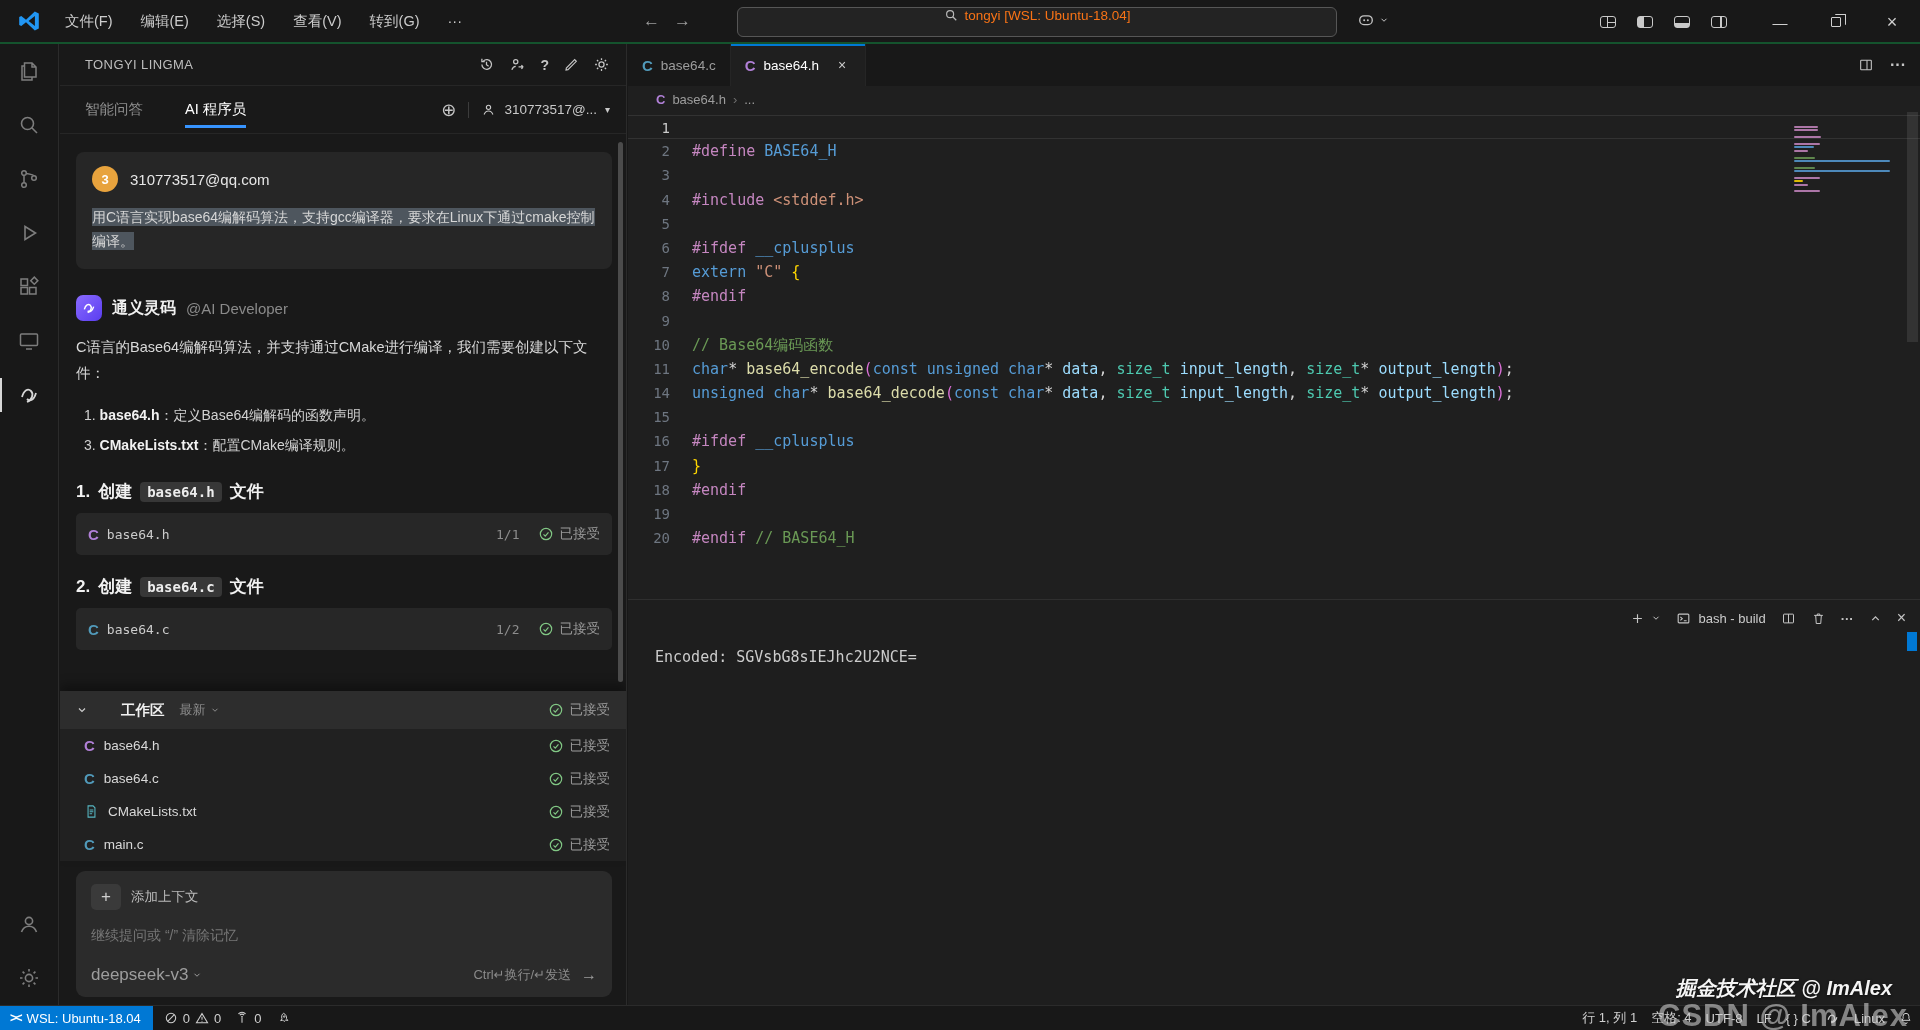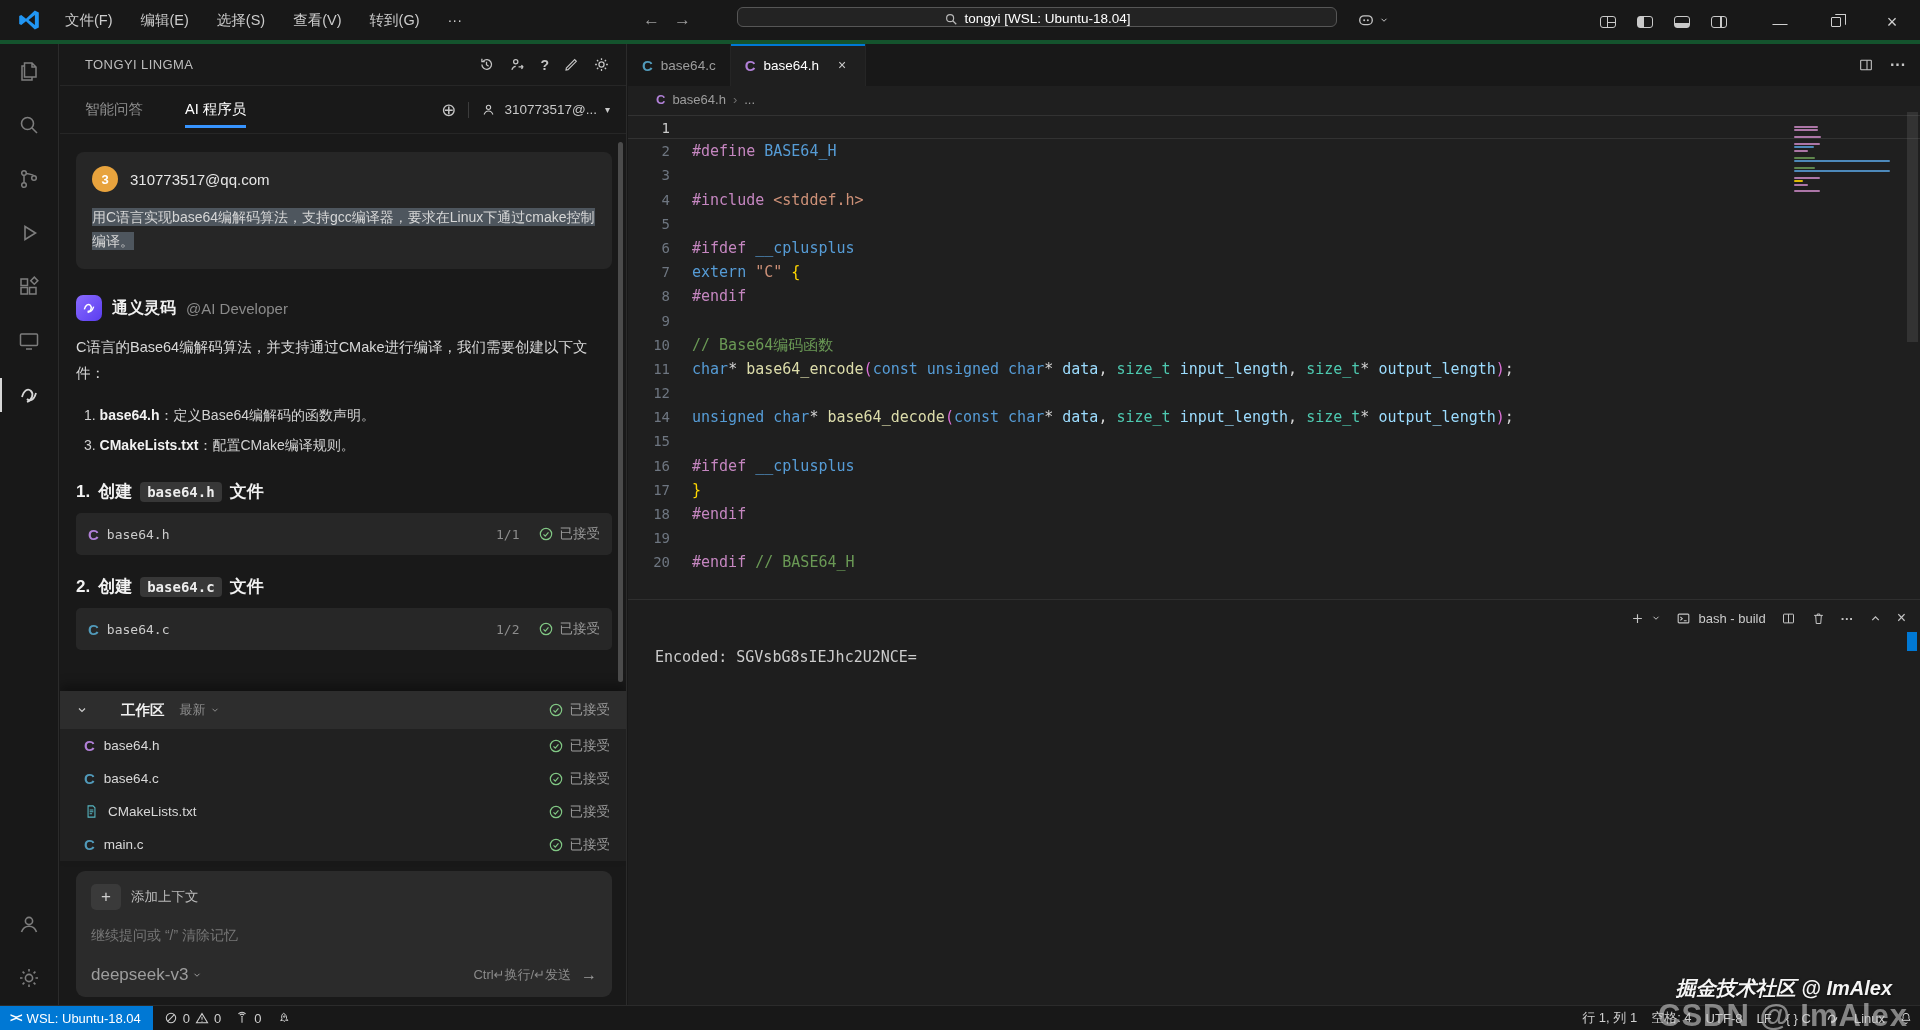--- a/index.html
+++ b/index.html
@@ -2,28 +2,28 @@
 <html><head>
 <meta charset="utf-8">
 <style>
   * { box-sizing: border-box; margin: 0; padding: 0; }
   html,body { width:1920px; height:1030px; overflow:hidden; background:#1f1f1f;
     font-family:"Liberation Sans", sans-serif; color:#cccccc; }
   .app { position:relative; width:1920px; height:1030px; background:#181818; }
 
   
   .titlebar { position:absolute; top:0; left:0; right:0; height:44px; background:#181818;
-    border-bottom:4px solid #14532d; display:flex; align-items:center; z-index:30; }
+    border-bottom:2px solid #14532d; display:flex; align-items:center; z-index:30; }
   .tb-logo { width:26px; height:26px; margin:0 12px 0 16px; display:flex; align-items:center; justify-content:center; }
   .menu-bar { display:flex; align-items:center; gap:6px; }
   .menu-item { color:#cccccc; font-size:14.5px; padding:5px 11px; border-radius:5px; white-space:nowrap; }
   .nav-arrows { display:flex; gap:14px; margin-left:170px; color:#9d9d9d; font-size:17px; }
-  .searchbox { position:absolute; left:737px; top:7px; width:600px; height:20px; background:#232323;
-    border:1px solid #565656; border-radius:6px; display:flex; align-items:flex-end; justify-content:center;
-    gap:7px; color:#ffffff; font-size:13.5px; }
+  .searchbox { position:absolute; left:737px; top:7px; width:600px; height:30px; background:#232323;
+    border:1px solid #565656; border-radius:6px; display:flex; align-items:flex-start; justify-content:center;
+    gap:7px; color:#f97316; font-size:13.5px; }
   .copilot { position:absolute; left:1356px; top:10px; display:flex; align-items:center; gap:3px; color:#c5c5c5; }
   .layout-icons { position:absolute; left:1600px; top:0; height:44px; display:flex; align-items:center; gap:21px; }
   .lt { width:16px; height:12px; border:1.3px solid #c9c9c9; border-radius:3px; position:relative; }
   .lt-grid::before { content:""; position:absolute; left:6px; top:0; bottom:0; width:1.3px; background:#c9c9c9; }
   .lt-grid::after  { content:""; position:absolute; left:6px; top:4.5px; right:0; height:1.3px; background:#c9c9c9; }
   .lt-left::before { content:""; position:absolute; left:0; top:0; bottom:0; width:6px; background:#c9c9c9; }
   .lt-bottom::before { content:""; position:absolute; left:0; right:0; bottom:0; height:4px; background:#c9c9c9; }
   .lt-right::before { content:""; position:absolute; right:4.5px; top:0; bottom:0; width:1.3px; background:#c9c9c9; }
   .win-controls { position:absolute; right:0; top:0; height:44px; display:flex; }
   .win-btn { width:56px; height:44px; display:flex; align-items:center; justify-content:center; color:#d0d0d0; font-size:15px; }
@@ -578,21 +578,20 @@
           <div class="code-line"><span class="gutter">2</span><span class="ltext"><span class="tk-pp">#define</span><span class="tk-macro"> BASE64_H</span></span></div>
           <div class="code-line"><span class="gutter">3</span><span class="ltext"></span></div>
           <div class="code-line"><span class="gutter">4</span><span class="ltext"><span class="tk-pp">#include</span><span class="tk-pt"> </span><span class="tk-str">&lt;stddef.h&gt;</span></span></div>
           <div class="code-line"><span class="gutter">5</span><span class="ltext"></span></div>
           <div class="code-line"><span class="gutter">6</span><span class="ltext"><span class="tk-pp">#ifdef</span><span class="tk-macro"> __cplusplus</span></span></div>
           <div class="code-line"><span class="gutter">7</span><span class="ltext"><span class="tk-kw">extern</span><span class="tk-str"> "C"</span><span class="tk-brace"> {</span></span></div>
           <div class="code-line"><span class="gutter">8</span><span class="ltext"><span class="tk-pp">#endif</span></span></div>
           <div class="code-line"><span class="gutter">9</span><span class="ltext"></span></div>
           <div class="code-line"><span class="gutter">10</span><span class="ltext"><span class="tk-cmt">// Base64编码函数</span></span></div>
           <div class="code-line"><span class="gutter">11</span><span class="ltext"><span class="tk-kw">char</span><span class="tk-pt">* </span><span class="tk-fn">base64_encode</span><span class="tk-paren">(</span><span class="tk-kw">const</span><span class="tk-pt"> </span><span class="tk-kw">unsigned</span><span class="tk-pt"> </span><span class="tk-kw">char</span><span class="tk-pt">* </span><span class="tk-param">data</span><span class="tk-pt">, </span><span class="tk-type">size_t</span><span class="tk-pt"> </span><span class="tk-param">input_length</span><span class="tk-pt">, </span><span class="tk-type">size_t</span><span class="tk-pt">* </span><span class="tk-param">output_length</span><span class="tk-paren">)</span><span class="tk-pt">;</span></span></div>
-          <div class="code-line"><span class="gutter">12</span><span class="ltext"></span></div>
           <div class="code-line"><span class="gutter">14</span><span class="ltext"><span class="tk-kw">unsigned</span><span class="tk-pt"> </span><span class="tk-kw">char</span><span class="tk-pt">* </span><span class="tk-fn">base64_decode</span><span class="tk-paren">(</span><span class="tk-kw">const</span><span class="tk-pt"> </span><span class="tk-kw">char</span><span class="tk-pt">* </span><span class="tk-param">data</span><span class="tk-pt">, </span><span class="tk-type">size_t</span><span class="tk-pt"> </span><span class="tk-param">input_length</span><span class="tk-pt">, </span><span class="tk-type">size_t</span><span class="tk-pt">* </span><span class="tk-param">output_length</span><span class="tk-paren">)</span><span class="tk-pt">;</span></span></div>
           <div class="code-line"><span class="gutter">15</span><span class="ltext"></span></div>
           <div class="code-line"><span class="gutter">16</span><span class="ltext"><span class="tk-pp">#ifdef</span><span class="tk-macro"> __cplusplus</span></span></div>
           <div class="code-line"><span class="gutter">17</span><span class="ltext"><span class="tk-brace">}</span></span></div>
           <div class="code-line"><span class="gutter">18</span><span class="ltext"><span class="tk-pp">#endif</span></span></div>
           <div class="code-line"><span class="gutter">19</span><span class="ltext"></span></div>
           <div class="code-line"><span class="gutter">20</span><span class="ltext"><span class="tk-pp">#endif</span><span class="tk-cmt"> // BASE64_H</span></span></div>
         </div>
       <div class="minimap" id="minimap-host">
           <div class="mm-line" style="width: 24px; background: rgb(197, 134, 192); opacity: 0.85;"></div>

